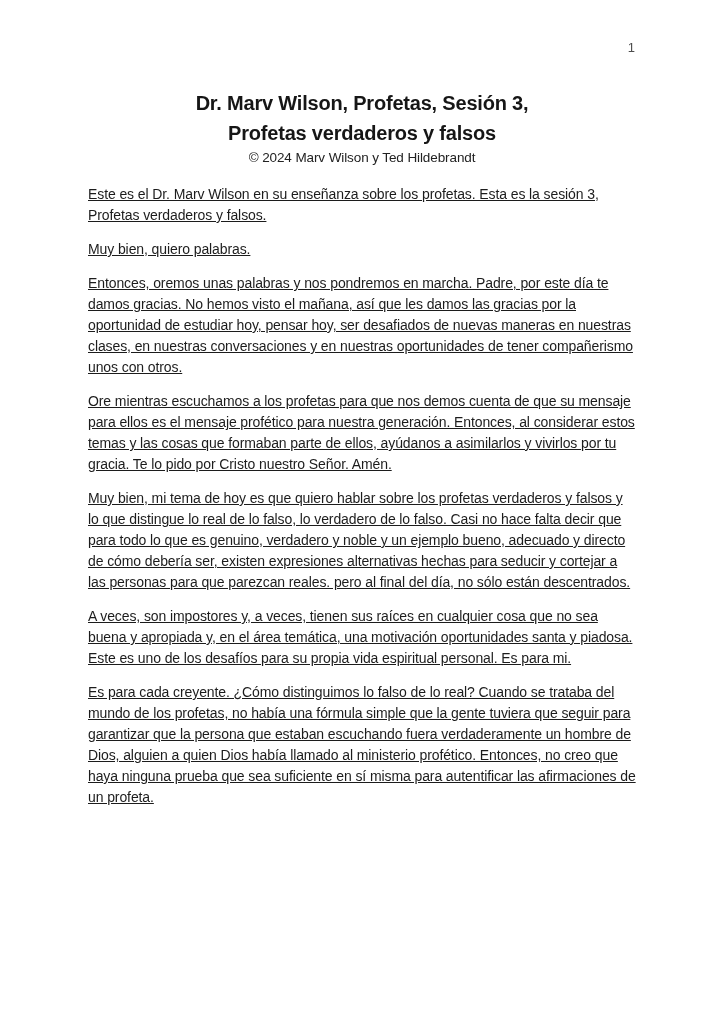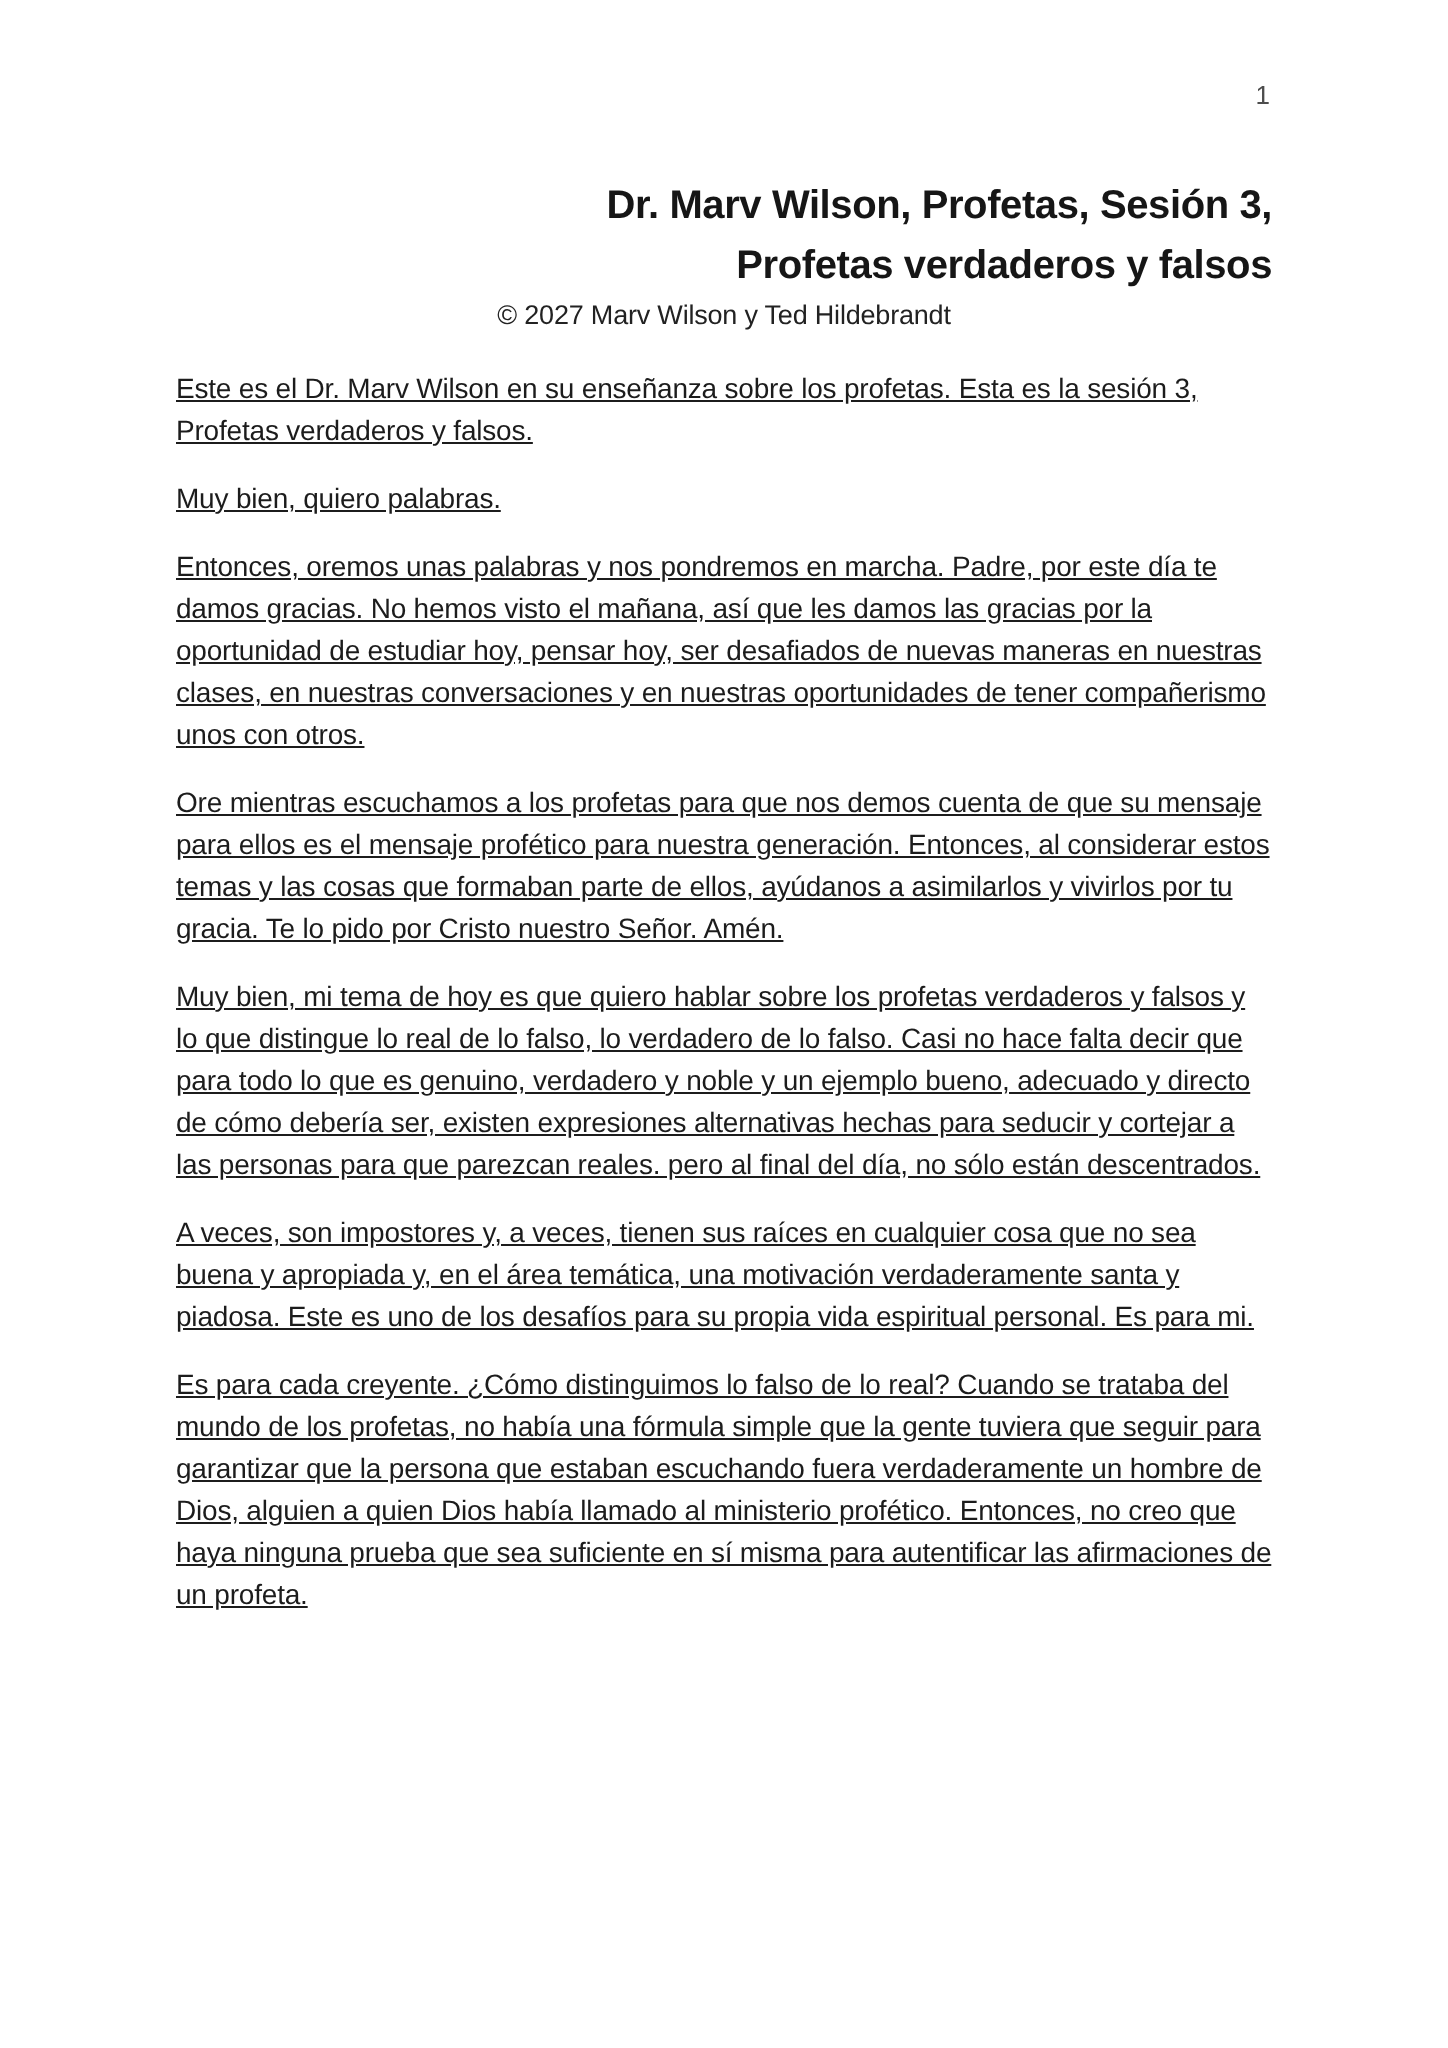--- a/index.html
+++ b/index.html
@@ -30,21 +30,21 @@
     position: absolute;
     left: 88px;
     top: 0;
     width: 548px;
   }
   .title {
     margin: 88px 0 0 0;
     font-size: 20px;
     font-weight: bold;
     line-height: 30px;
-    text-align: right;
+    text-align: center;
     letter-spacing: -0.2px;
     color: #161616;
   }
   .title .title-line {
     display: block;
   }
   .copyright {
     margin: 0;
     font-size: 13.5px;
     line-height: 19px;
@@ -72,27 +72,27 @@
 
   <div class="page-number">1</div>
 
   <div class="content">
 
     <h1 class="title">
       <span class="title-line">Dr. Marv Wilson, Profetas, Sesión 3,</span>
       <span class="title-line">Profetas verdaderos y falsos</span>
     </h1>
 
-    <div class="copyright">© 2027 Marv Wilson y Ted Hildebrandt</div>
+    <div class="copyright">© 2024 Marv Wilson y Ted Hildebrandt</div>
 
     <div class="body-text">
       <p>Este es el Dr. Marv Wilson en su enseñanza sobre los profetas. Esta es la sesión 3, Profetas verdaderos y falsos.</p>
       <p>Muy bien, quiero palabras.</p>
       <p>Entonces, oremos unas palabras y nos pondremos en marcha. Padre, por este día te damos gracias. No hemos visto el mañana, así que les damos las gracias por la oportunidad de estudiar hoy, pensar hoy, ser desafiados de nuevas maneras en nuestras clases, en nuestras conversaciones y en nuestras oportunidades de tener compañerismo unos con otros.</p>
       <p>Ore mientras escuchamos a los profetas para que nos demos cuenta de que su mensaje para ellos es el mensaje profético para nuestra generación. Entonces, al considerar estos temas y las cosas que formaban parte de ellos, ayúdanos a asimilarlos y vivirlos por tu gracia. Te lo pido por Cristo nuestro Señor. Amén.</p>
       <p>Muy bien, mi tema de hoy es que quiero hablar sobre los profetas verdaderos y falsos y lo que distingue lo real de lo falso, lo verdadero de lo falso. Casi no hace falta decir que para todo lo que es genuino, verdadero y noble y un ejemplo bueno, adecuado y directo de cómo debería ser, existen expresiones alternativas hechas para seducir y cortejar a las personas para que parezcan reales. pero al final del día, no sólo están descentrados.</p>
-      <p>A veces, son impostores y, a veces, tienen sus raíces en cualquier cosa que no sea buena y apropiada y, en el área temática, una motivación verdaderamente santa y piadosa. Este es uno de los desafíos para su propia vida espiritual personal. Es para mi.</p>
+      <p>A veces, son impostores y, a veces, tienen sus raíces en cualquier cosa que no sea buena y apropiada y, en el área temática, una motivación oportunidades santa y piadosa. Este es uno de los desafíos para su propia vida espiritual personal. Es para mi.</p>
       <p>Es para cada creyente. ¿Cómo distinguimos lo falso de lo real? Cuando se trataba del mundo de los profetas, no había una fórmula simple que la gente tuviera que seguir para garantizar que la persona que estaban escuchando fuera verdaderamente un hombre de Dios, alguien a quien Dios había llamado al ministerio profético. Entonces, no creo que haya ninguna prueba que sea suficiente en sí misma para autentificar las afirmaciones de un profeta.</p>
     </div>
 
   </div>
 
 </div>
 
 </body></html>

